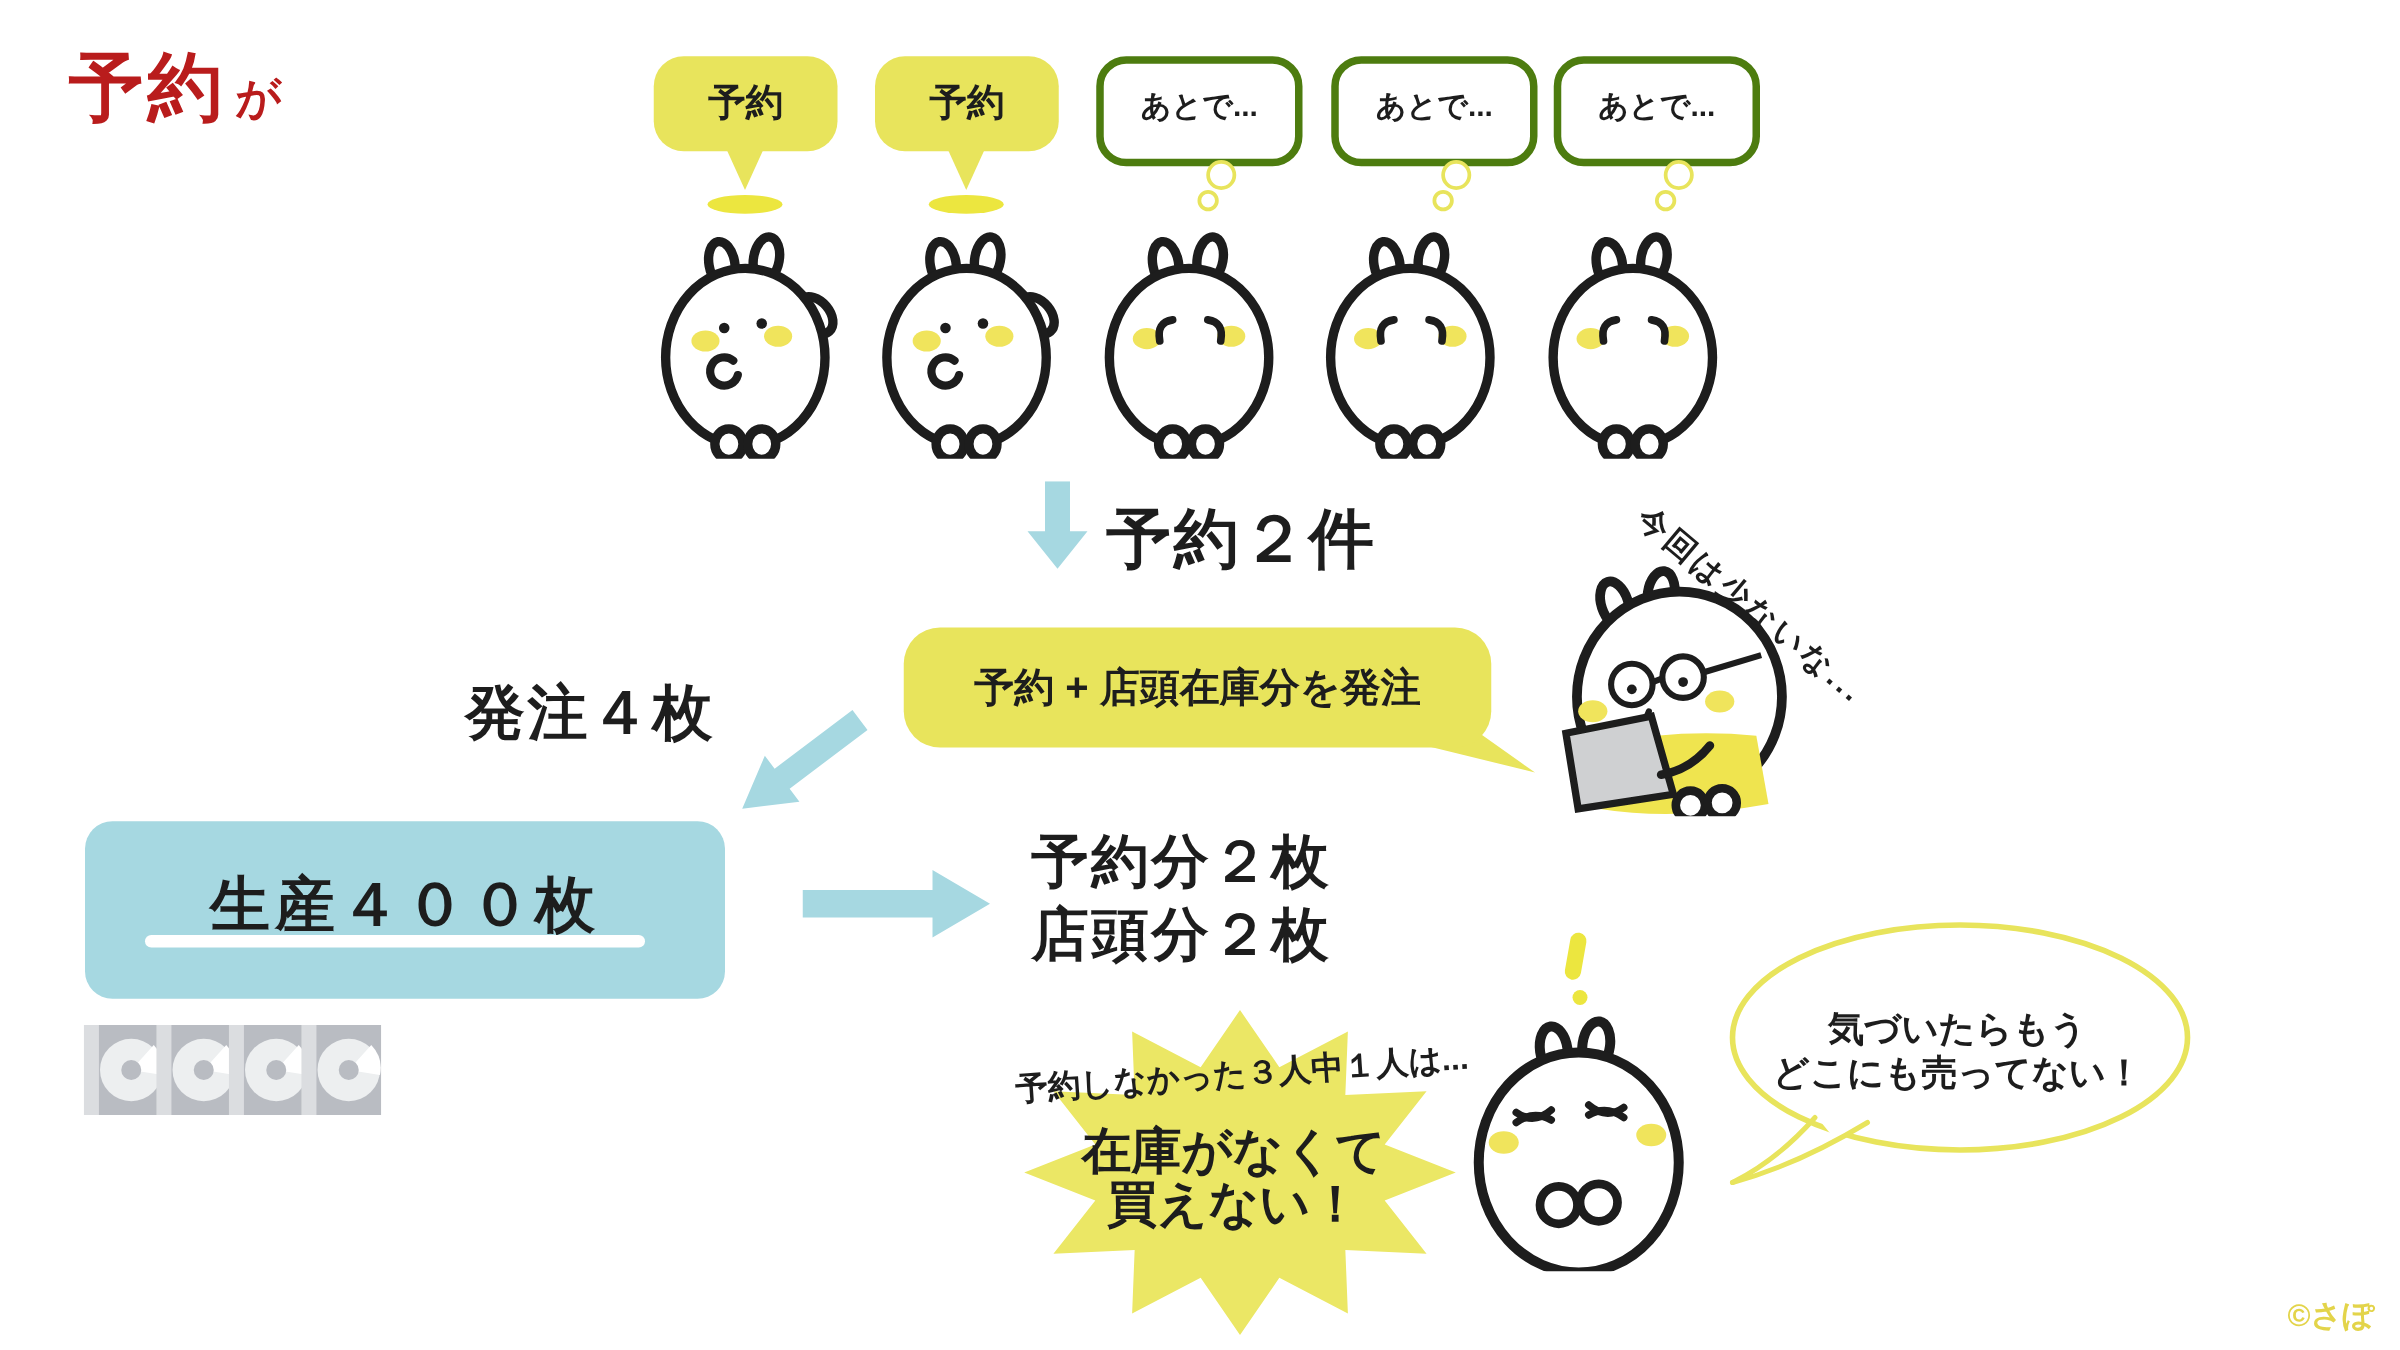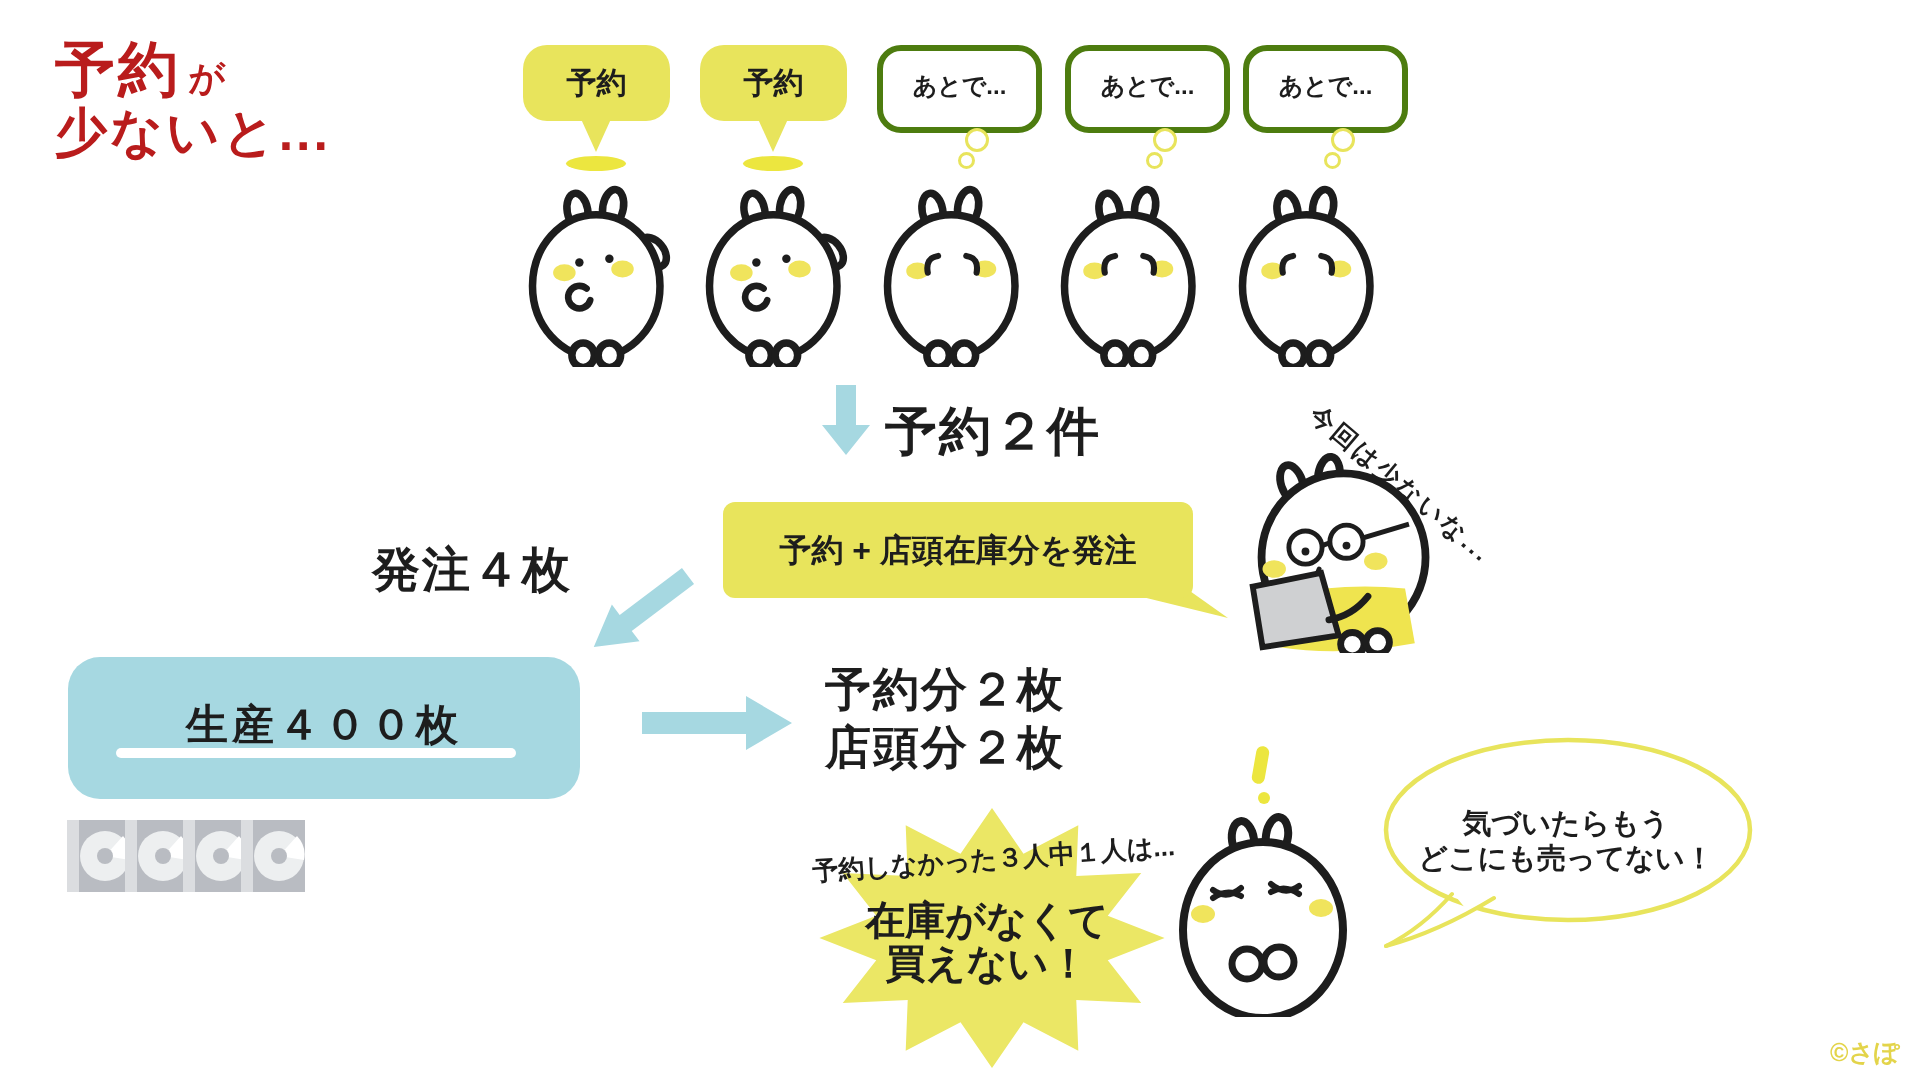--- a/index.html
+++ b/index.html
@@ -13,24 +13,24 @@
   .title .l2{font-size:52px;}
   
   .sb{height:76px;border-radius:24px;text-align:center;line-height:76px;}
   .sb.yellow{width:147px;background:#e8e45c;font-size:30px;}
   .sb.thought{width:153px;background:#fff;border:6px solid #4d7c0f;font-size:24px;line-height:70px;}
   .ytail{width:0;height:0;border-left:15px solid transparent;border-right:15px solid transparent;border-top:33px solid #e8e45c;}
   .tdot{background:#fff;border:3px solid #e8e45c;border-radius:50%;}
   .halo{width:60px;height:15px;background:#ece63f;border-radius:50%;}
   
   .bigtext{font-size:52px;letter-spacing:2px;text-align:center;}
-  .orderbubble{left:723px;top:502px;width:470px;height:96px;background:#e8e45c;border-radius:12px;
+  .orderbubble{left:723px;top:502px;width:470px;height:96px;background:#e8e45c;border-radius:29px;
                text-align:center;line-height:96px;font-size:32px;}
-  .bluebox{left:68px;top:657px;width:512px;height:142px;background:#a6d8e1;border-radius:32px;
-           text-align:center;line-height:136px;font-size:42px;letter-spacing:4px;}
+  .bluebox{left:68px;top:657px;width:512px;height:142px;background:#a6d8e1;border-radius:22px;
+           text-align:center;line-height:136px;font-size:48px;letter-spacing:4px;}
   .underline{left:116px;top:748px;width:400px;height:10px;background:#fff;border-radius:6px;}
   .alloc{left:825px;top:660px;width:310px;text-align:left;font-size:46px;line-height:58px;letter-spacing:2px;}
   .mthought{left:1324px;top:398px;font-size:25px;letter-spacing:3px;transform:rotate(40deg);transform-origin:left top;white-space:nowrap;}
   
   .stlabel{left:812px;top:842px;width:352px;text-align:center;font-size:26px;transform:rotate(-4deg);white-space:nowrap;}
   .stline{left:822px;width:330px;text-align:center;font-size:40px;}
   
   .rsline{left:1416px;width:300px;text-align:center;font-size:29px;white-space:nowrap;}
   .excl-bar{left:1254px;top:746px;width:13px;height:38px;background:#ece63f;border-radius:7px;transform:rotate(10deg);}
   .excl-dot{left:1258px;top:792px;width:12px;height:12px;background:#ece63f;border-radius:50%;}
@@ -75,21 +75,20 @@
         <circle cx="38" cy="36" r="25" fill="#edeff0"></circle>
         <path d="M38,36 L56,16 A27,27 0 0 1 63,40 Z" fill="#ffffff"></path>
         <circle cx="38" cy="36" r="8" fill="#b9bcc2"></circle>
       </g>
     </defs>
   </svg>
 
   <div class="abs title">
     <span class="kw">予約</span>
     <span class="pt">が</span>
-    <div class="l2">少ないと...</div>
   </div>
 
   <div class="abs sb yellow" style="left:523px;top:45px">予約</div>
   <div class="abs sb yellow" style="left:700px;top:45px">予約</div>
   <div class="abs sb thought" style="left:877px;top:45px">あとで...</div>
   <div class="abs sb thought" style="left:1065px;top:45px">あとで...</div>
   <div class="abs sb thought" style="left:1243px;top:45px">あとで...</div>
   <div class="abs ytail" style="left:581px;top:119px"></div>
   <div class="abs ytail" style="left:758px;top:119px"></div>
   <div class="abs tdot" style="left:965px;top:128px;width:18px;height:18px"></div>

